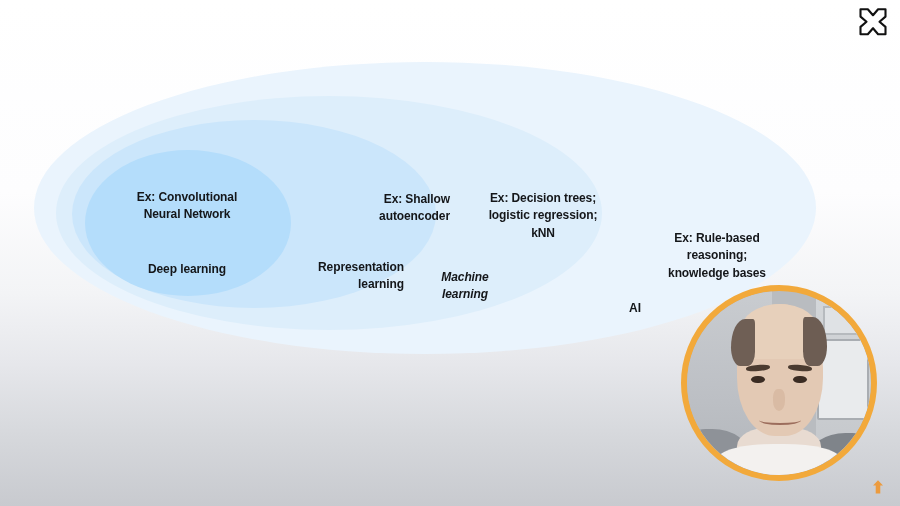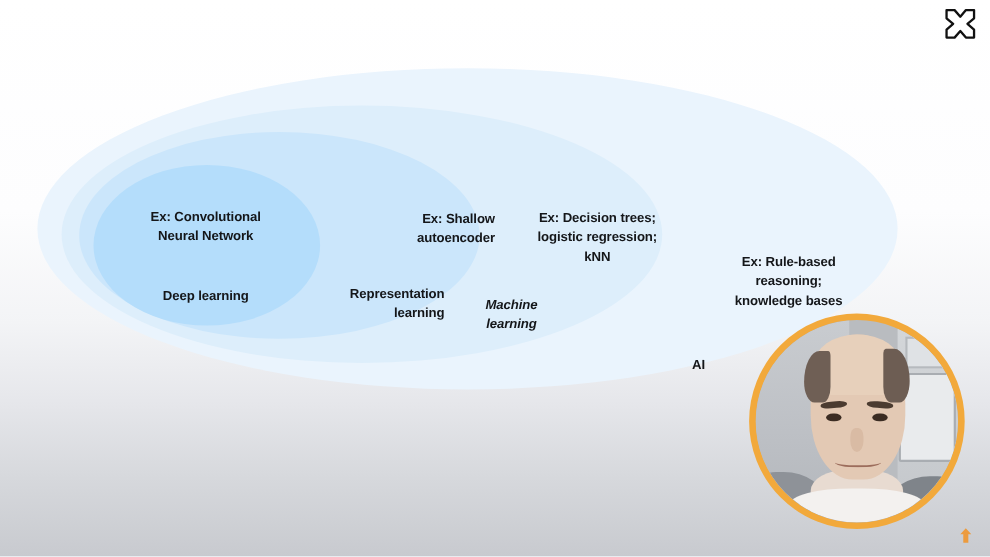--- a/index.html
+++ b/index.html
@@ -82,21 +82,21 @@
     font-weight: 600;
   }
 
   .pos-dl-ex      { left: 104px; top: 189px; width: 166px; }
   .pos-dl-name    { left: 104px; top: 246px; width: 166px; margin-top: 15px; }
   .pos-rep-ex     { left: 290px; top: 191px; width: 160px; text-align: right; }
   .pos-rep-name   { left: 262px; top: 259px; width: 142px; text-align: right; }
   .pos-ml-ex      { left: 450px; top: 190px; width: 186px; }
   .pos-ml-name    { left: 404px; top: 269px; width: 122px; font-style: italic; }
   .pos-ai-ex      { left: 632px; top: 190px; width: 170px; margin-top: 40px; }
-  .pos-ai-name    { left: 606px; top: 323px; width: 58px; text-align: center; }
+  .pos-ai-name    { left: 606px; top: 300px; width: 58px; text-align: center; }
 
   
   .logo {
     position: absolute;
     right: 9px;
     top: 5px;
     width: 36px;
     height: 36px;
   }
 

